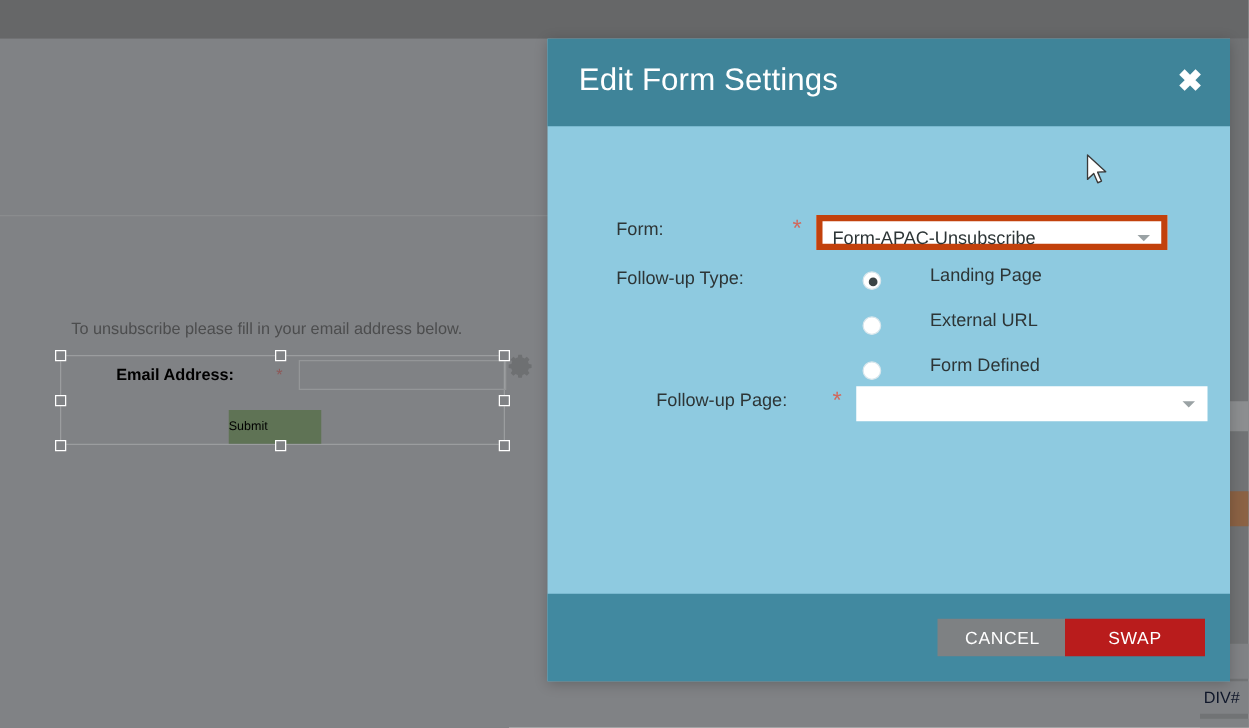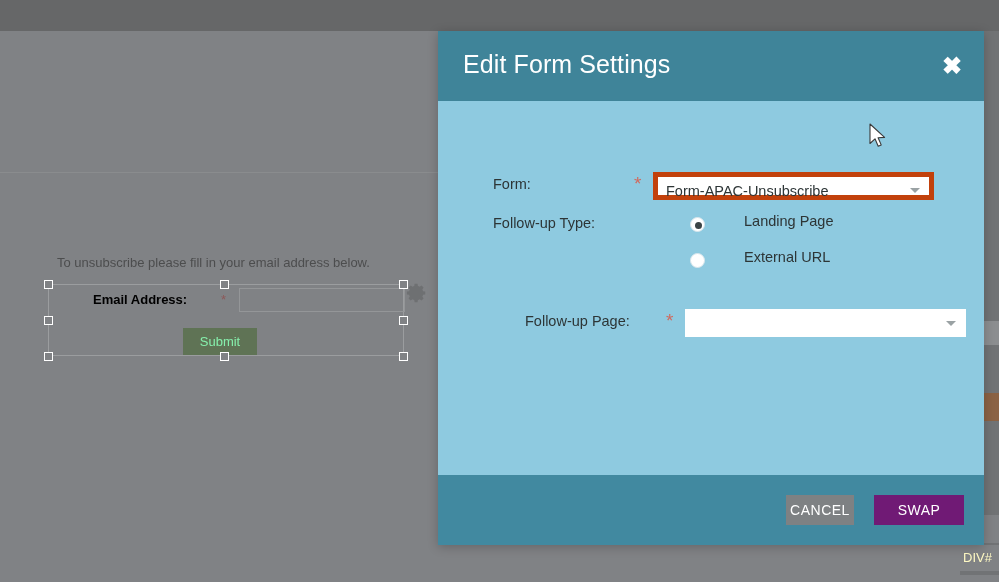--- a/index.html
+++ b/index.html
@@ -81,24 +81,23 @@
     width: 166px; height: 24px;
     border: 1px solid #949698;
     background: transparent;
   }
 
   .widget-submit {
     position: absolute;
     left: 134px; top: 43px;
     width: 74px; height: 27px;
     background: #5f7355;
-    color: #86efac;
-    font-size: 13px;
+    color: #000000;
+    font-size: 10px;
     line-height: 27px;
-    text-align: center;
   }
 
   
   .handle {
     position: absolute;
     width: 9px; height: 9px;
     background: #808285;
     border: 1px solid #ffffff;
   }
   .h-tl { left: 44px;  top: 280px; }
@@ -152,21 +151,21 @@
     font-size: 13px;
     white-space: nowrap;
     padding-left: 3px;
   }
   .rp-tree {
     position: absolute;
     left: 0;
     width: 39px;
     background: #808285;
     font-size: 13px;
-    color: #fef9c3;
+    color: #0f172a;
     white-space: nowrap;
     padding-left: 3px;
   }
 
   
   .modal {
     position: absolute;
     left: 438px; top: 31px;
     width: 546px; height: 514px;
     background: #8ecae0;
@@ -314,27 +313,27 @@
     line-height: 30px;
     text-align: center;
     font-size: 14px;
     color: #ffffff;
     cursor: pointer;
     letter-spacing: 0.5px;
     user-select: none;
   }
   .btn-cancel {
     right: 130px;
-    width: 68px;
+    width: 104px;
     background: #7e8183;
   }
   .btn-swap {
     right: 20px;
-    width: 90px;
-    background: #701a75;
+    width: 112px;
+    background: #b91c1c;
   }
 
   
   .cursor {
     position: absolute;
     left: 869px; top: 123px;
     width: 18px; height: 26px;
     pointer-events: none;
   }
 </style>
@@ -411,20 +410,24 @@
 
       <div class="radio-group">
         <div class="radio-item">
           <span class="radio-dot checked"></span>
           <span class="radio-label">Landing Page</span>
         </div>
         <div class="radio-item">
           <span class="radio-dot"></span>
           <span class="radio-label">External URL</span>
         </div>
+        <div class="radio-item">
+          <span class="radio-dot"></span>
+          <span class="radio-label">Form Defined</span>
+        </div>
       </div>
 
       <div class="field-row row-fupage">
         <span class="field-label">Follow-up Page:</span>
         <span class="req-star">*</span>
         <div class="select-box">
           <span class="select-arrow"></span>
         </div>
       </div>
 

